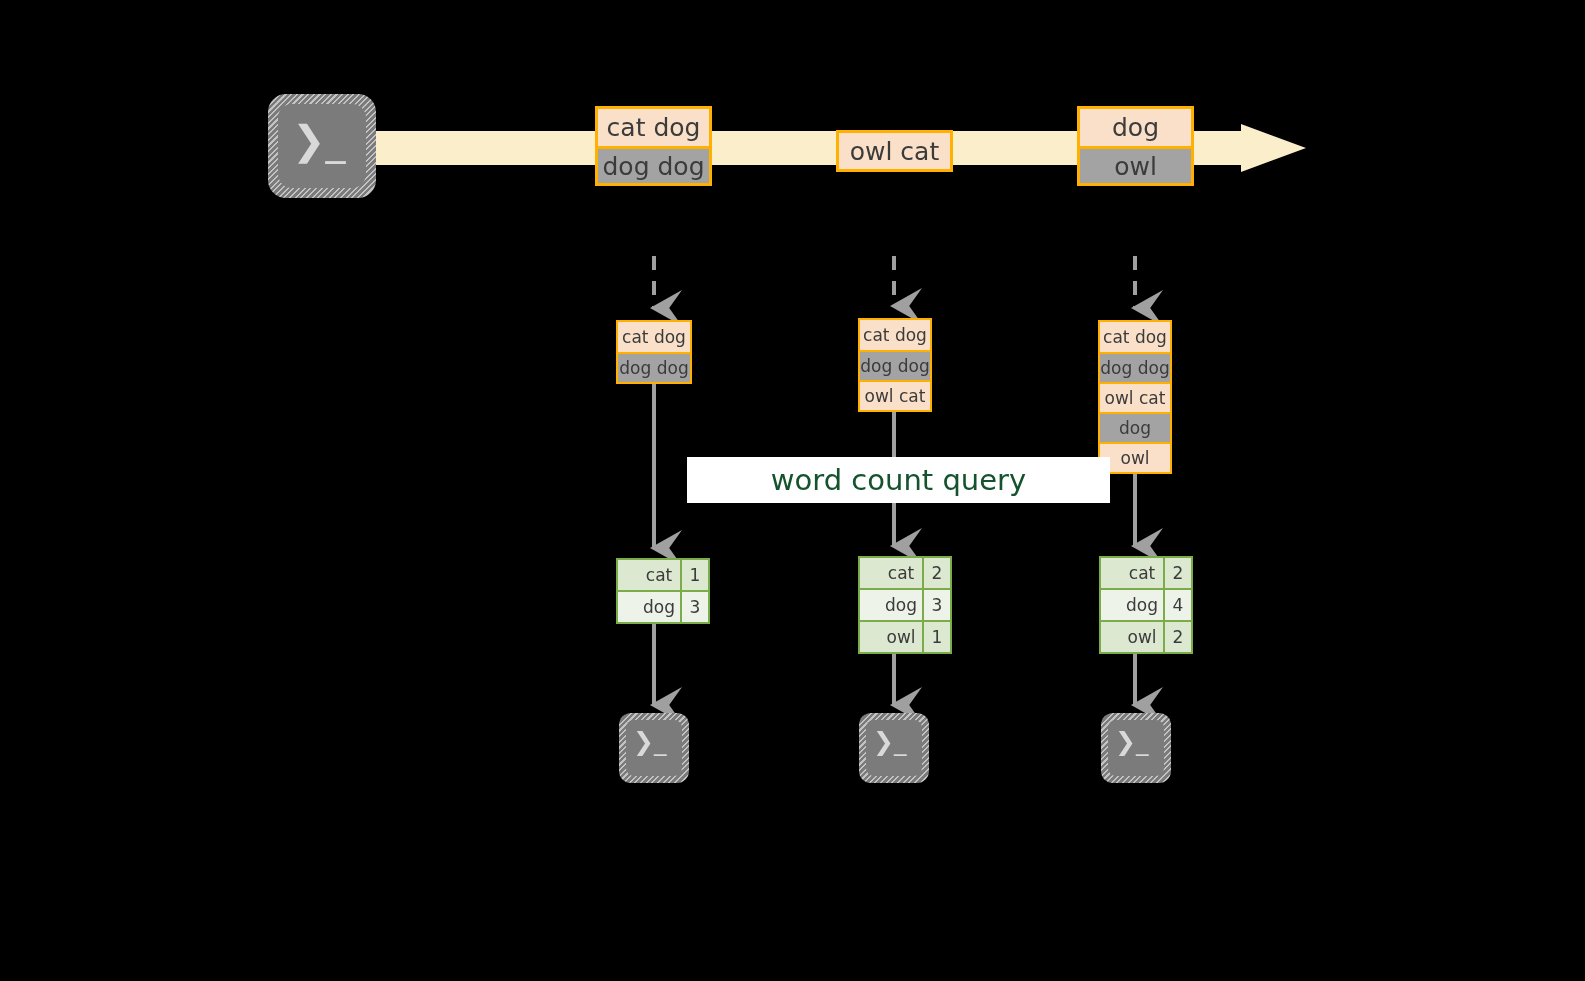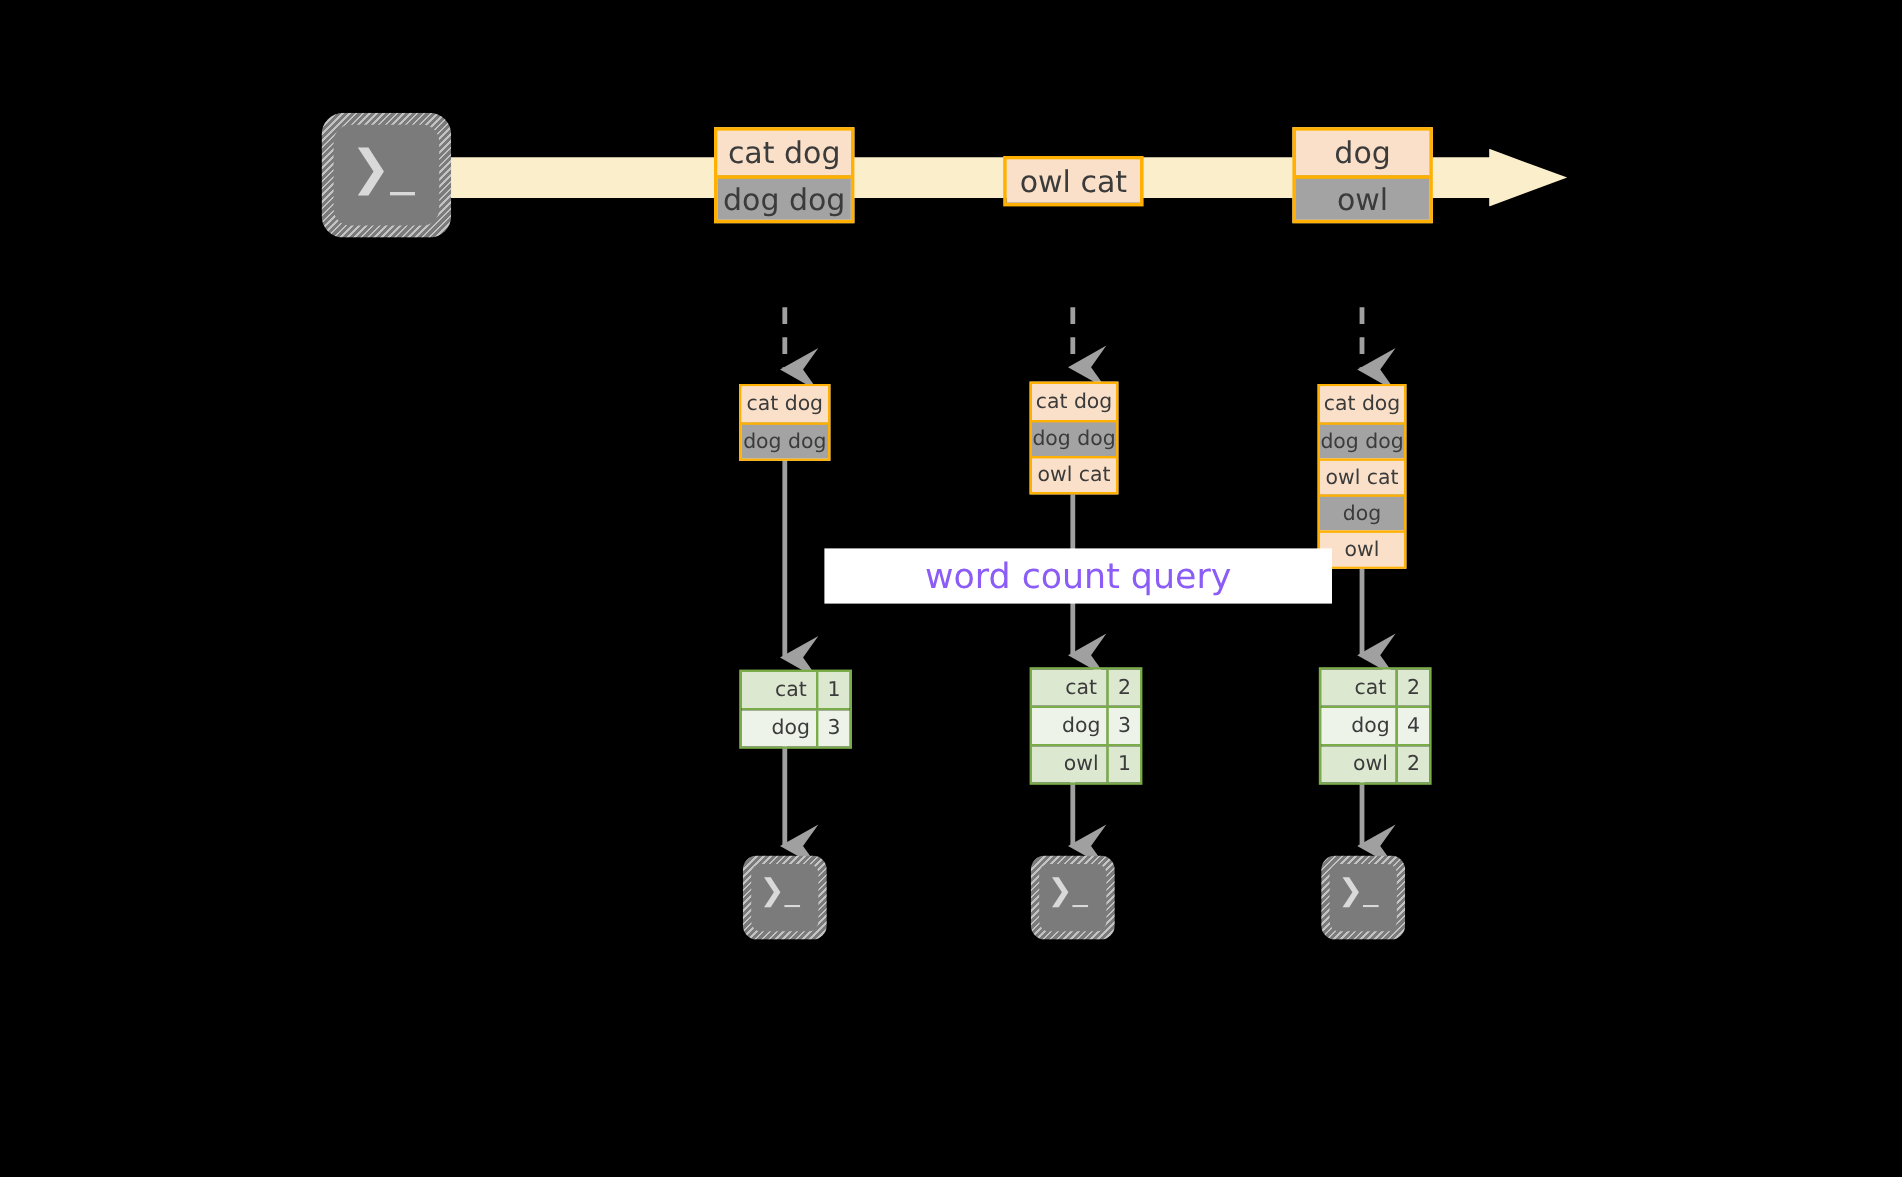--- a/index.html
+++ b/index.html
@@ -134,21 +134,21 @@
   #query-label {
     position: absolute;
     left: 687px;
     top: 457px;
     width: 423px;
     height: 46px;
     background: #ffffff;
     display: flex;
     align-items: center;
     justify-content: center;
-    color: #8b5cf6;
+    color: #14532d;
     font-size: 29px;
     white-space: nowrap;
   }
   .connector-svg { position: absolute; left: 0; top: 0; width: 1585px; height: 981px; pointer-events: none; }
 </style>
 </head>
 <body>
 
 <div class="canvas">
 

